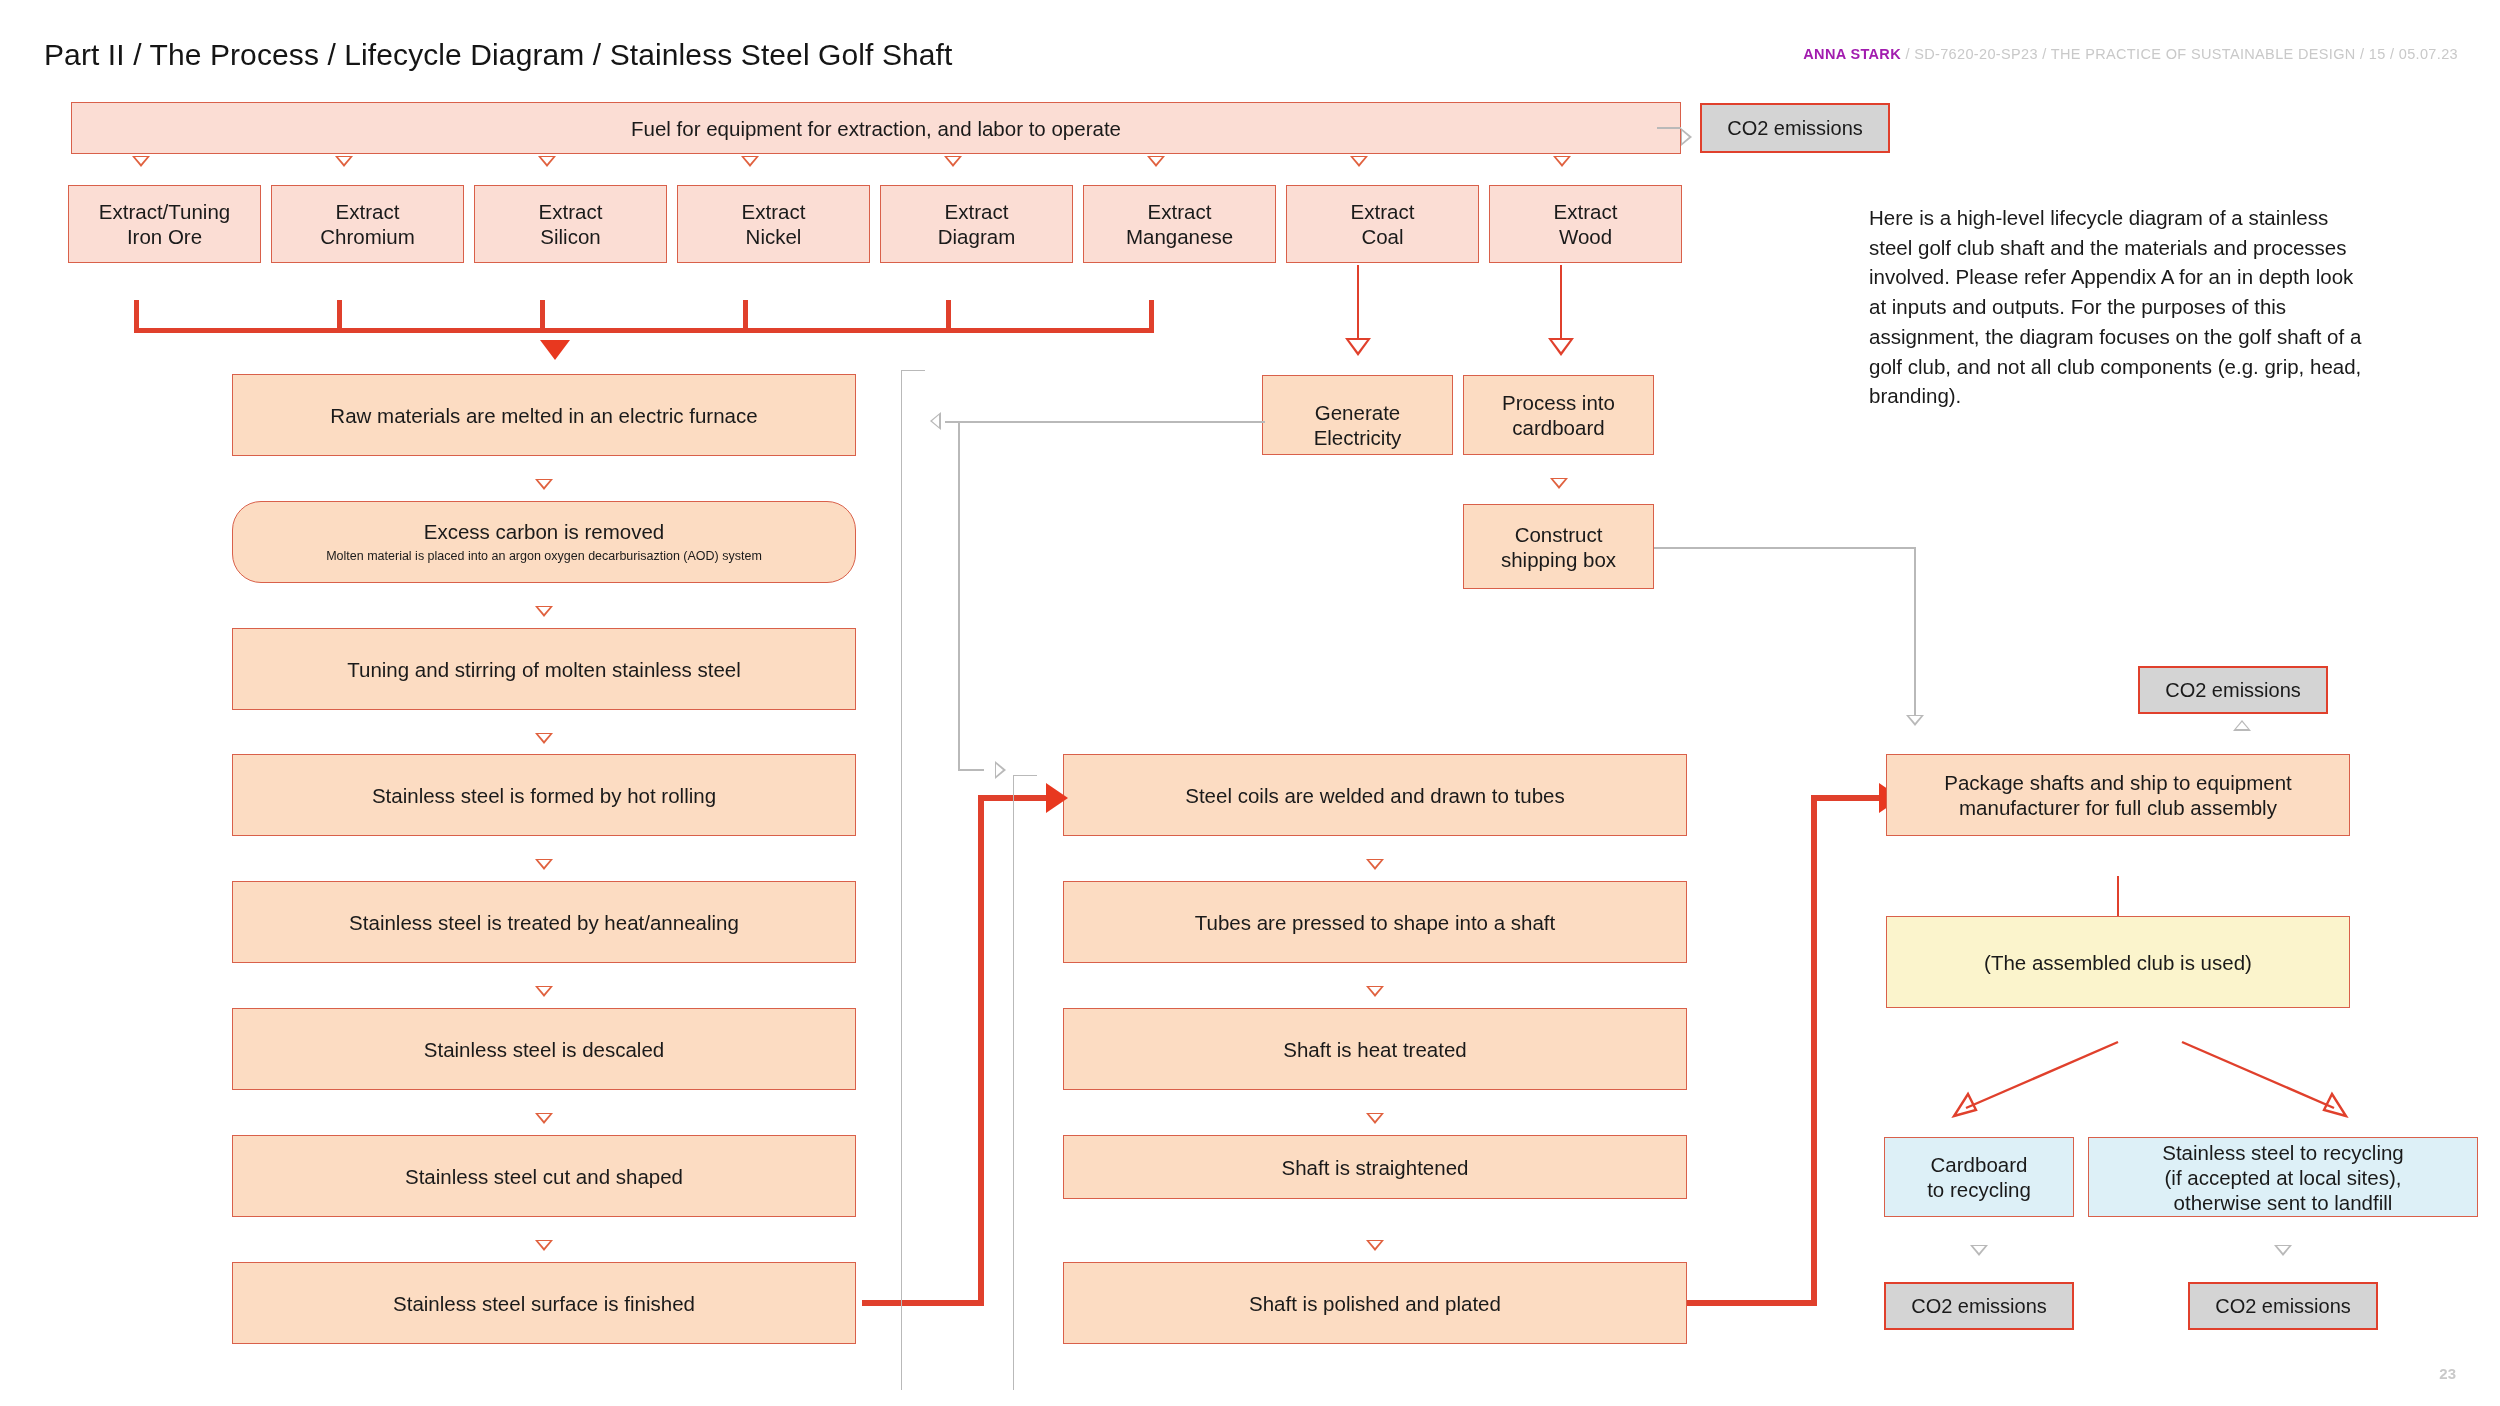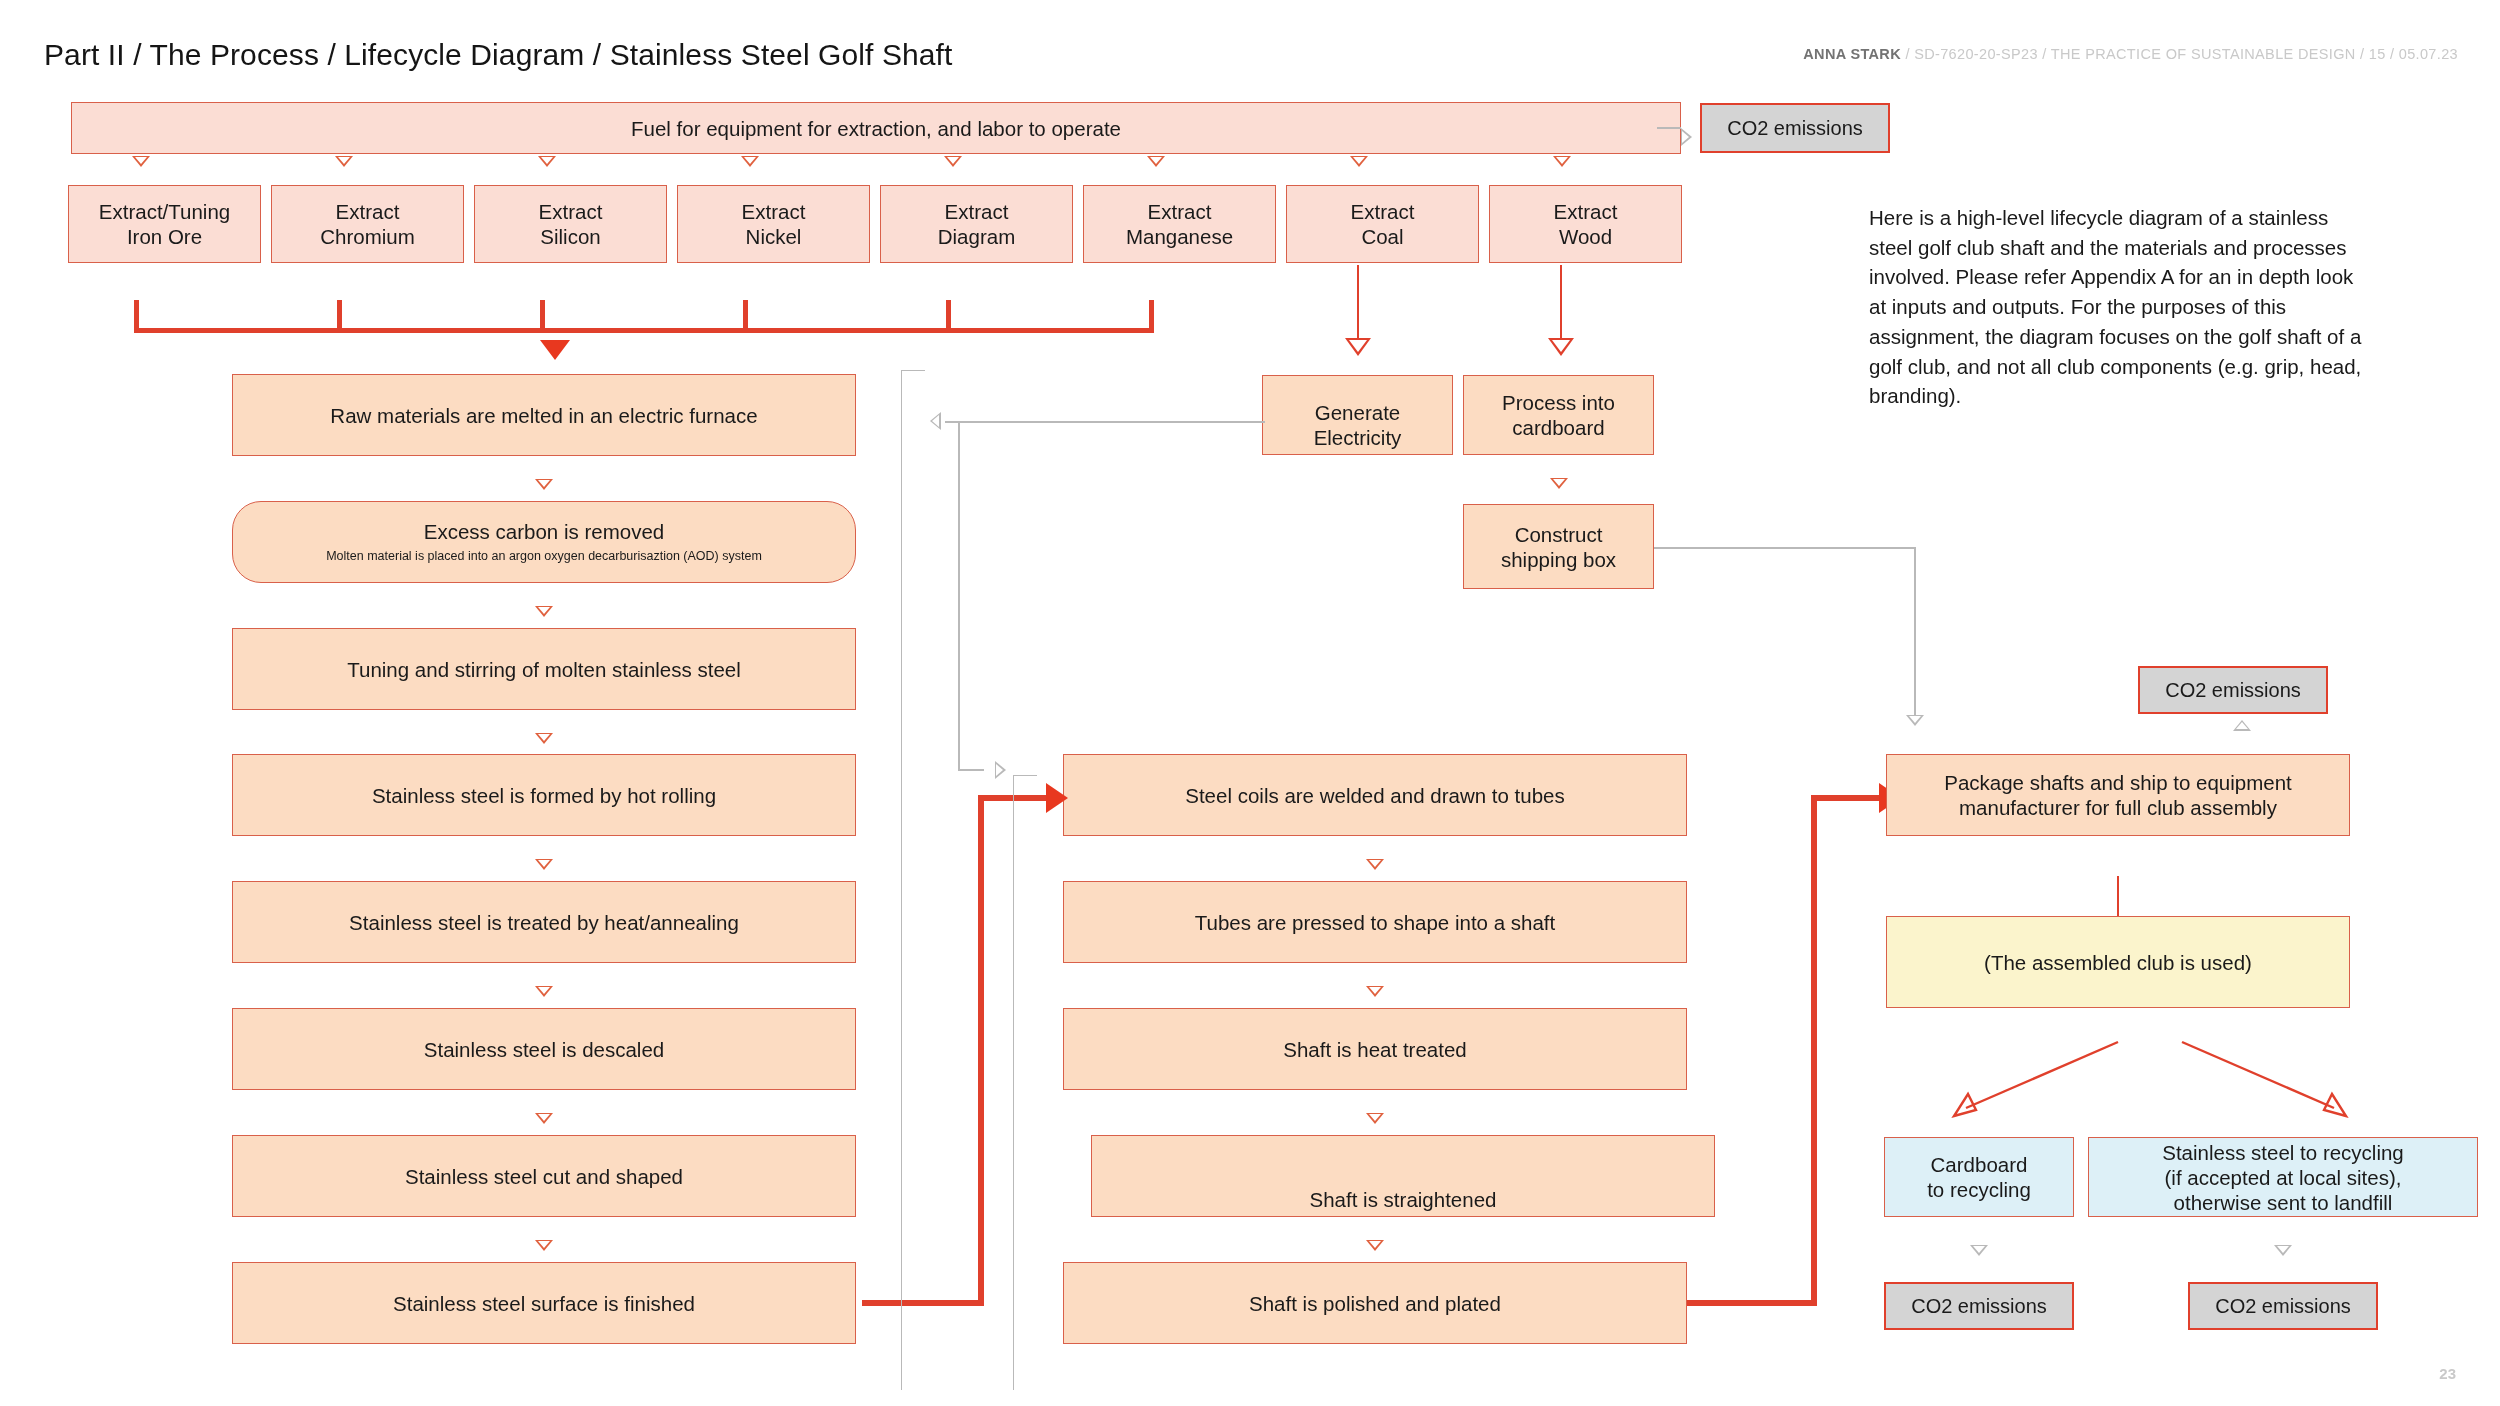--- a/index.html
+++ b/index.html
@@ -16,21 +16,21 @@
 
   
   #page-title {
     position:absolute; left:44px; top:38px;
     font-size:30px; letter-spacing:.1px; color:#151515; white-space:nowrap;
   }
   #header-meta {
     position:absolute; right:42px; top:46px;
     font-size:14.5px; color:#c9c9c9; letter-spacing:.35px; white-space:nowrap;
   }
-  #header-meta .author { font-weight:bold; color:#737373; }
+  #header-meta .author { font-weight:bold; color:#a21caf; }
   #page-number {
     position:absolute; right:44px; bottom:24px;
     font-size:15px; color:#c9c9c9; font-weight:bold;
   }
 
   
   .node {
     position:absolute;
     border:1.6px solid #d9604a;
     display:flex; flex-direction:column;
@@ -288,21 +288,21 @@
   </div>
   <div class="tri-d-red" style="left:1366px; top:859px;"></div>
   <div class="node fill-peach" style="left:1063px; top:881px; width:624px; height:82px;">
     <span>Tubes are pressed to shape into a shaft</span>
   </div>
   <div class="tri-d-red" style="left:1366px; top:986px;"></div>
   <div class="node fill-peach" style="left:1063px; top:1008px; width:624px; height:82px;">
     <span>Shaft is heat treated</span>
   </div>
   <div class="tri-d-red" style="left:1366px; top:1113px;"></div>
-  <div class="node fill-peach" style="left:1091px; top:1135px; width:624px; height:82px;justify-content:flex-end;">
+  <div class="node fill-peach" style="left:1063px; top:1135px; width:624px; height:64px;">
     <span>Shaft is straightened</span>
   </div>
   <div class="tri-d-red" style="left:1366px; top:1240px;"></div>
   <div class="node fill-peach" style="left:1063px; top:1262px; width:624px; height:82px;">
     <span>Shaft is polished and plated</span>
   </div>
 
   <div class="ln" style="left:862px; top:1300px; width:122px; height:6px;"></div>
   <div class="ln" style="left:978px; top:795px; width:6px; height:511px;"></div>
   <div class="ln" style="left:978px; top:795px; width:75px; height:6px;"></div>

